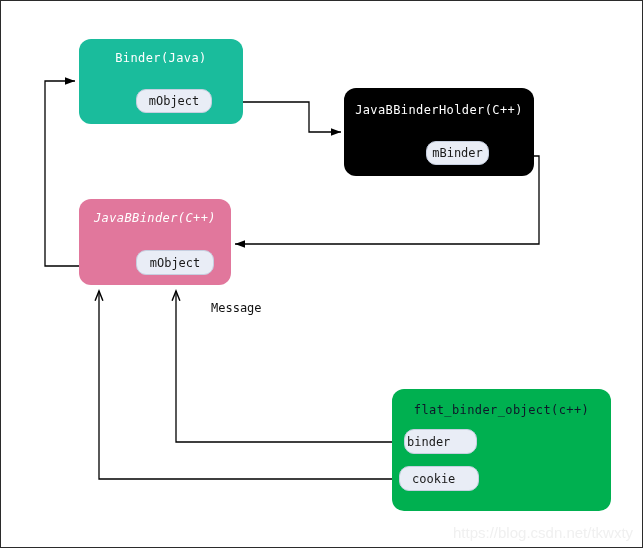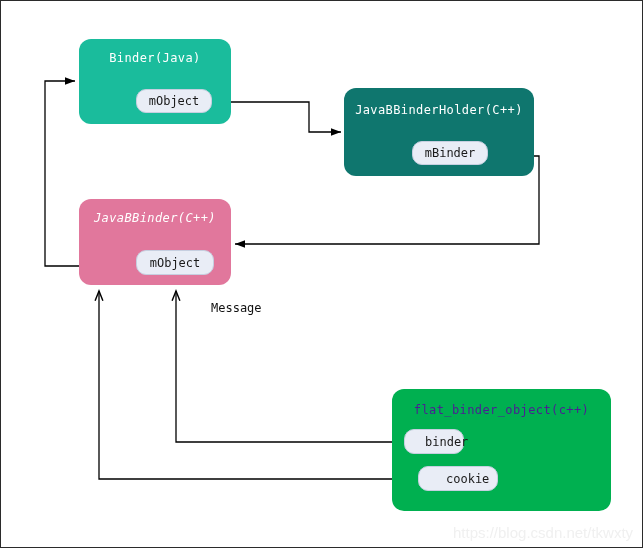--- a/index.html
+++ b/index.html
@@ -33,21 +33,21 @@
   .node-title {
     position: absolute;
     left: 0;
     right: 0;
     text-align: center;
     font-size: 12px;
     letter-spacing: 0.4px;
     white-space: nowrap;
   }
   .title-light { color: #ffffff; }
-  .title-dark  { color: #4c1d95; }
+  .title-dark  { color: #0f172a; }
   .chip {
     position: absolute;
     background: #e9edf6;
     border: 1px solid #c6cfe0;
     border-radius: 10px;
     color: #1a1a1a;
     font-size: 12px;
     display: flex;
     align-items: center;
     justify-content: center;
@@ -62,35 +62,35 @@
   }
   .watermark {
     position: absolute;
     font-family: "Liberation Sans", sans-serif;
     font-size: 15px;
     color: #f0f0f0;
     white-space: nowrap;
   }
 
   
-  #node-binder-java      { left: 78px;  top: 38px;  width: 152px; height: 85px; background: #1abc9c; }
-  #node-holder           { left: 343px; top: 87px;  width: 190px; height: 88px; background: #0f766e; }
+  #node-binder-java      { left: 78px;  top: 38px;  width: 164px; height: 85px; background: #1abc9c; }
+  #node-holder           { left: 343px; top: 87px;  width: 190px; height: 88px; background: #000000; }
   #node-javabbinder      { left: 78px;  top: 198px; width: 152px; height: 86px; background: #e1779c; }
   #node-flat             { left: 391px; top: 388px; width: 219px; height: 122px; background: #00b050; }
 
   #title-binder-java { top: 12px; }
   #title-holder      { top: 15px; }
   #title-javabbinder { top: 12px; font-style: italic; }
   #title-flat        { top: 14px; }
 
   #chip-mobject-java  { left: 57px;  top: 50px; width: 76px; height: 24px; }
-  #chip-mbinder       { left: 68px;  top: 53px; width: 76px; height: 24px; }
+  #chip-mbinder       { left: 82px;  top: 53px; width: 63px; height: 24px; }
   #chip-mobject-jbb   { left: 57px;  top: 51px; width: 78px; height: 25px; }
-  #chip-binder        { left: 12px;  top: 40px; width: 60px; height: 25px; justify-content: flex-start; padding-left: 20px; }
-  #chip-cookie        { left: 26px;  top: 77px; width: 80px; height: 25px; justify-content: flex-start; padding-left: 27px; }
+  #chip-binder        { left: 12px;  top: 40px; width: 73px; height: 25px; justify-content: flex-start; padding-left: 2px; }
+  #chip-cookie        { left: 7px;  top: 77px; width: 80px; height: 25px; justify-content: flex-start; padding-left: 12px; }
 
   #label-message { left: 210px; top: 300px; }
   #watermark-csdn { left: 452px; top: 523px; }
 </style>
 </head>
 <body>
 
 <div id="canvas">
 
   <svg class="wires" viewBox="0 0 643 548" xmlns="http://www.w3.org/2000/svg">

